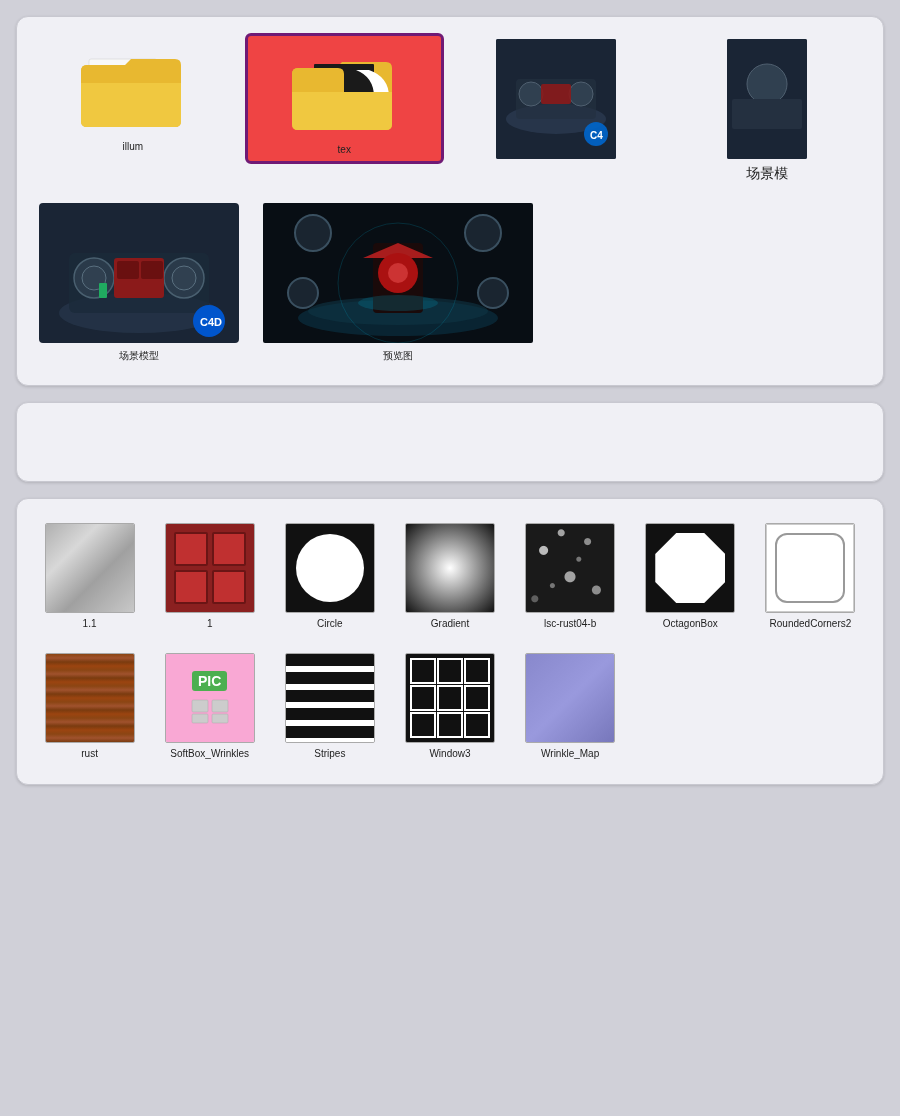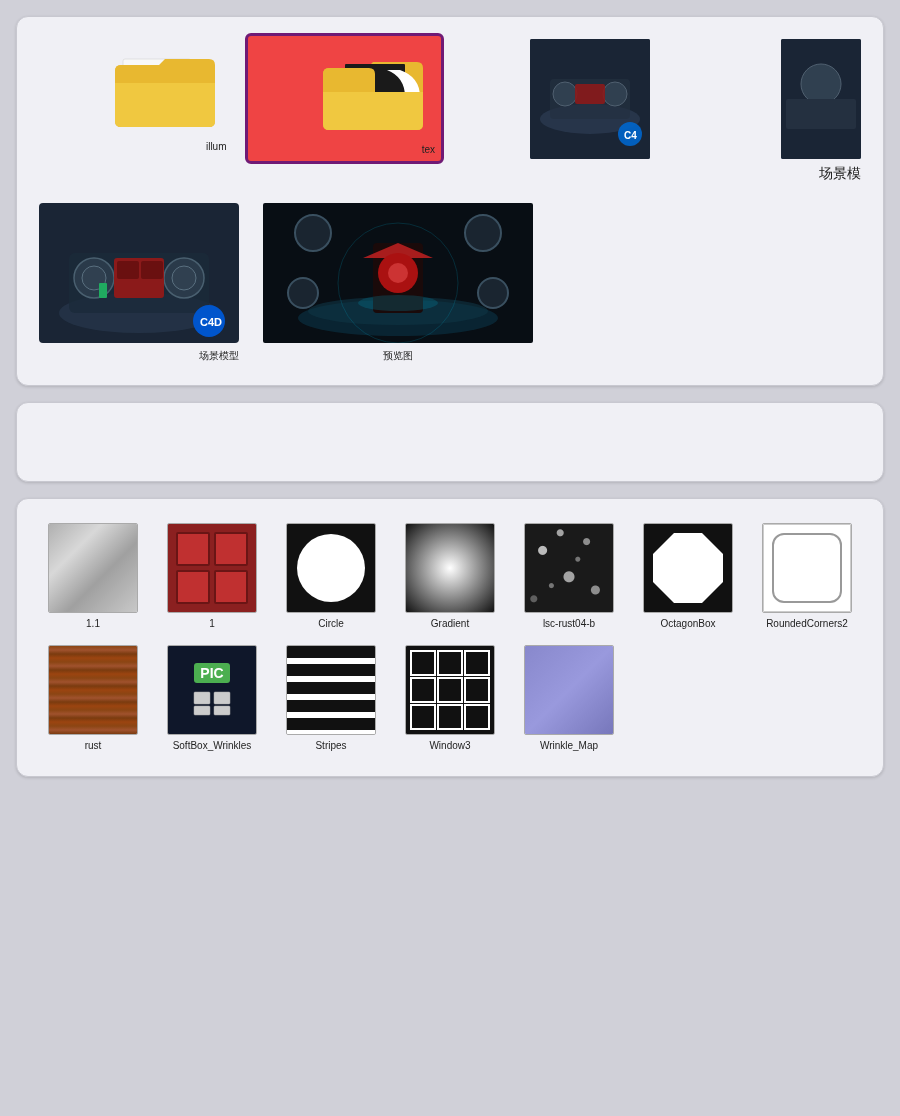--- a/index.html
+++ b/index.html
@@ -18,21 +18,21 @@
       background: #f0f0f5;
       border-radius: 12px;
       border: 1px solid #c8c8d0;
       padding: 16px;
       box-shadow: 0 1px 3px rgba(0,0,0,0.15);
     }
 
     .file-item {
       display: flex;
       flex-direction: column;
-      align-items: flex-end;
+      align-items: center;
       gap: 6px;
       cursor: pointer;
       padding: 6px;
       border-radius: 6px;
     }
 
     .file-item.selected {
       background: #ef4444;
       border: 3px solid #701a75;
     }
@@ -173,21 +173,21 @@
       background: #fff;
     }
     .thumb-wood {
       background: repeating-linear-gradient(
         180deg,
         #8b4513 0px, #a0522d 4px, #7a3b0f 8px, #9b4410 12px, #8b4513 16px
       );
       width: 100%; height: 100%;
     }
     .thumb-pic {
-      background: #0f172a;
+      background: #f9a8d4;
       width: 100%; height: 100%;
       display: flex; align-items: center; justify-content: center;
       flex-direction: column;
       gap: 4px;
     }
     .pic-badge {
       background: #4CAF50;
       color: white;
       font-size: 14px;
       font-weight: bold;
@@ -361,21 +361,21 @@
         </svg>
       </div>
       <span class="file-item-label" style="text-align:center; width:270px;">预览图</span>
     </div>
   </div>
 </div>
 
 <div class="panel middle-panel"></div>
 
 <div class="panel">
-  <div style="display:grid; grid-template-columns: repeat(7, 1fr); gap:15px; padding:8px;">
+  <div style="display:grid; grid-template-columns: repeat(7, 1fr); gap:23px; padding:8px;">
 
     <div class="asset-item">
       <div class="asset-thumb">
         <div class="thumb-metal"></div>
       </div>
       <span class="asset-label">1.1</span>
     </div>
 
     <div class="asset-item">
       <div class="asset-thumb">

